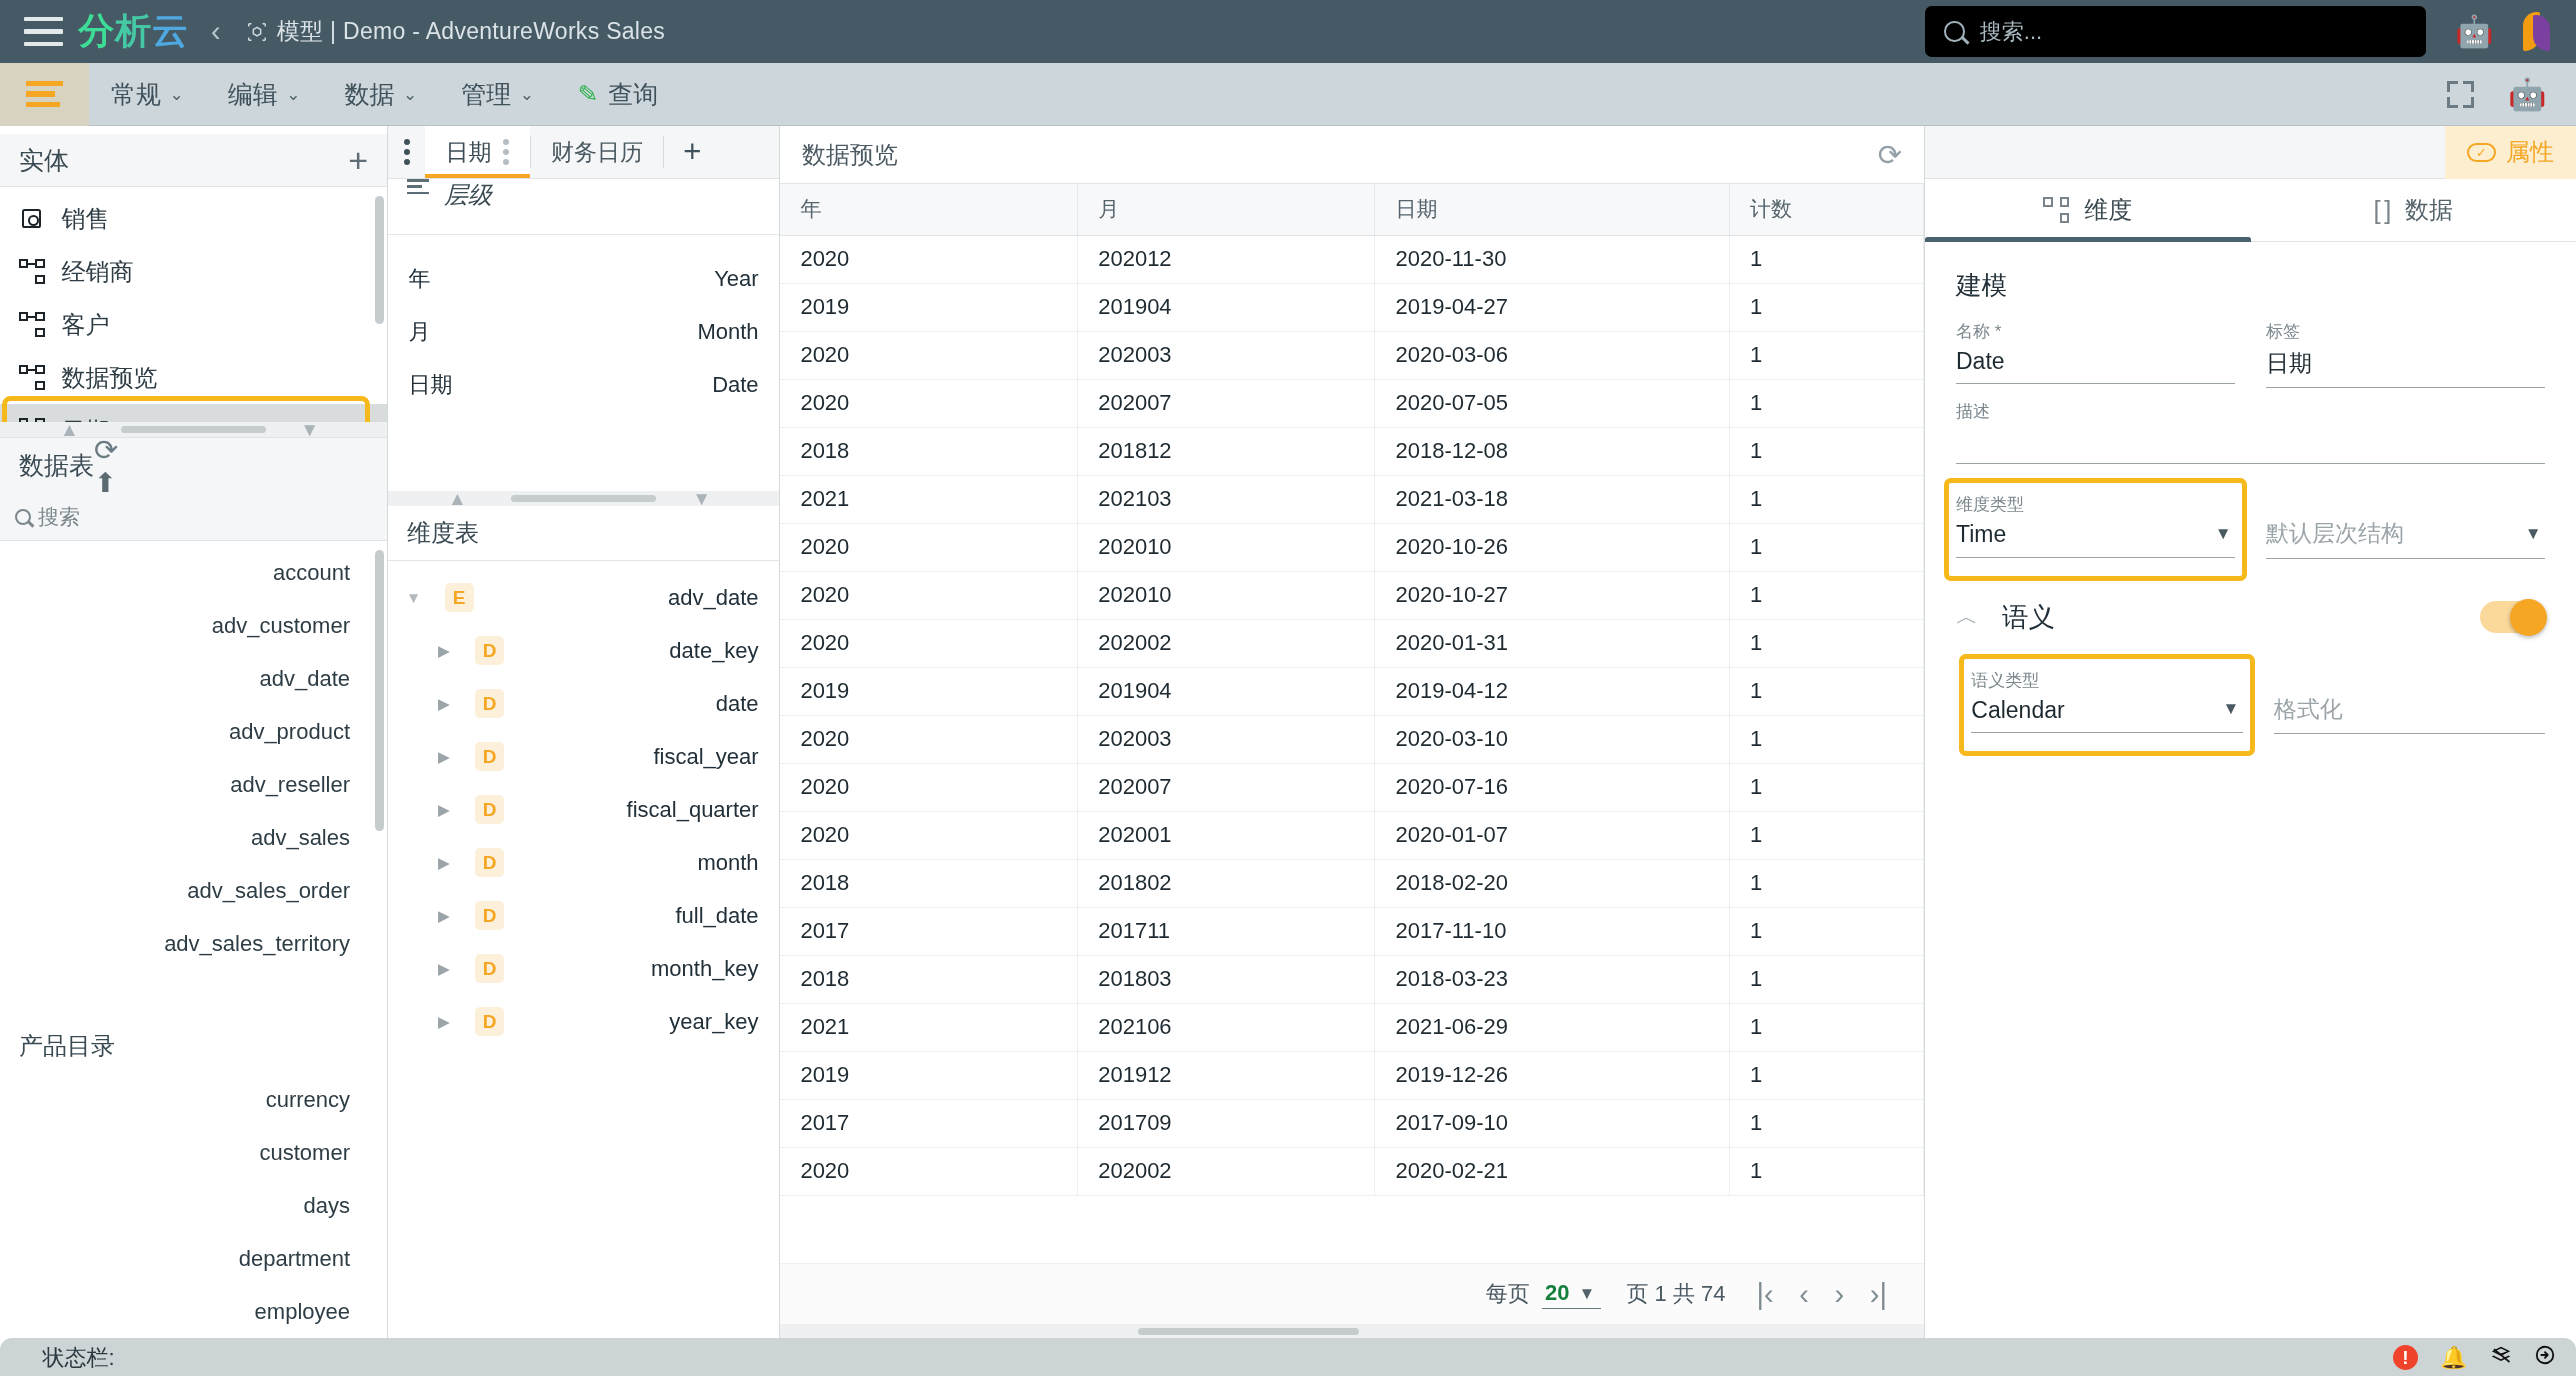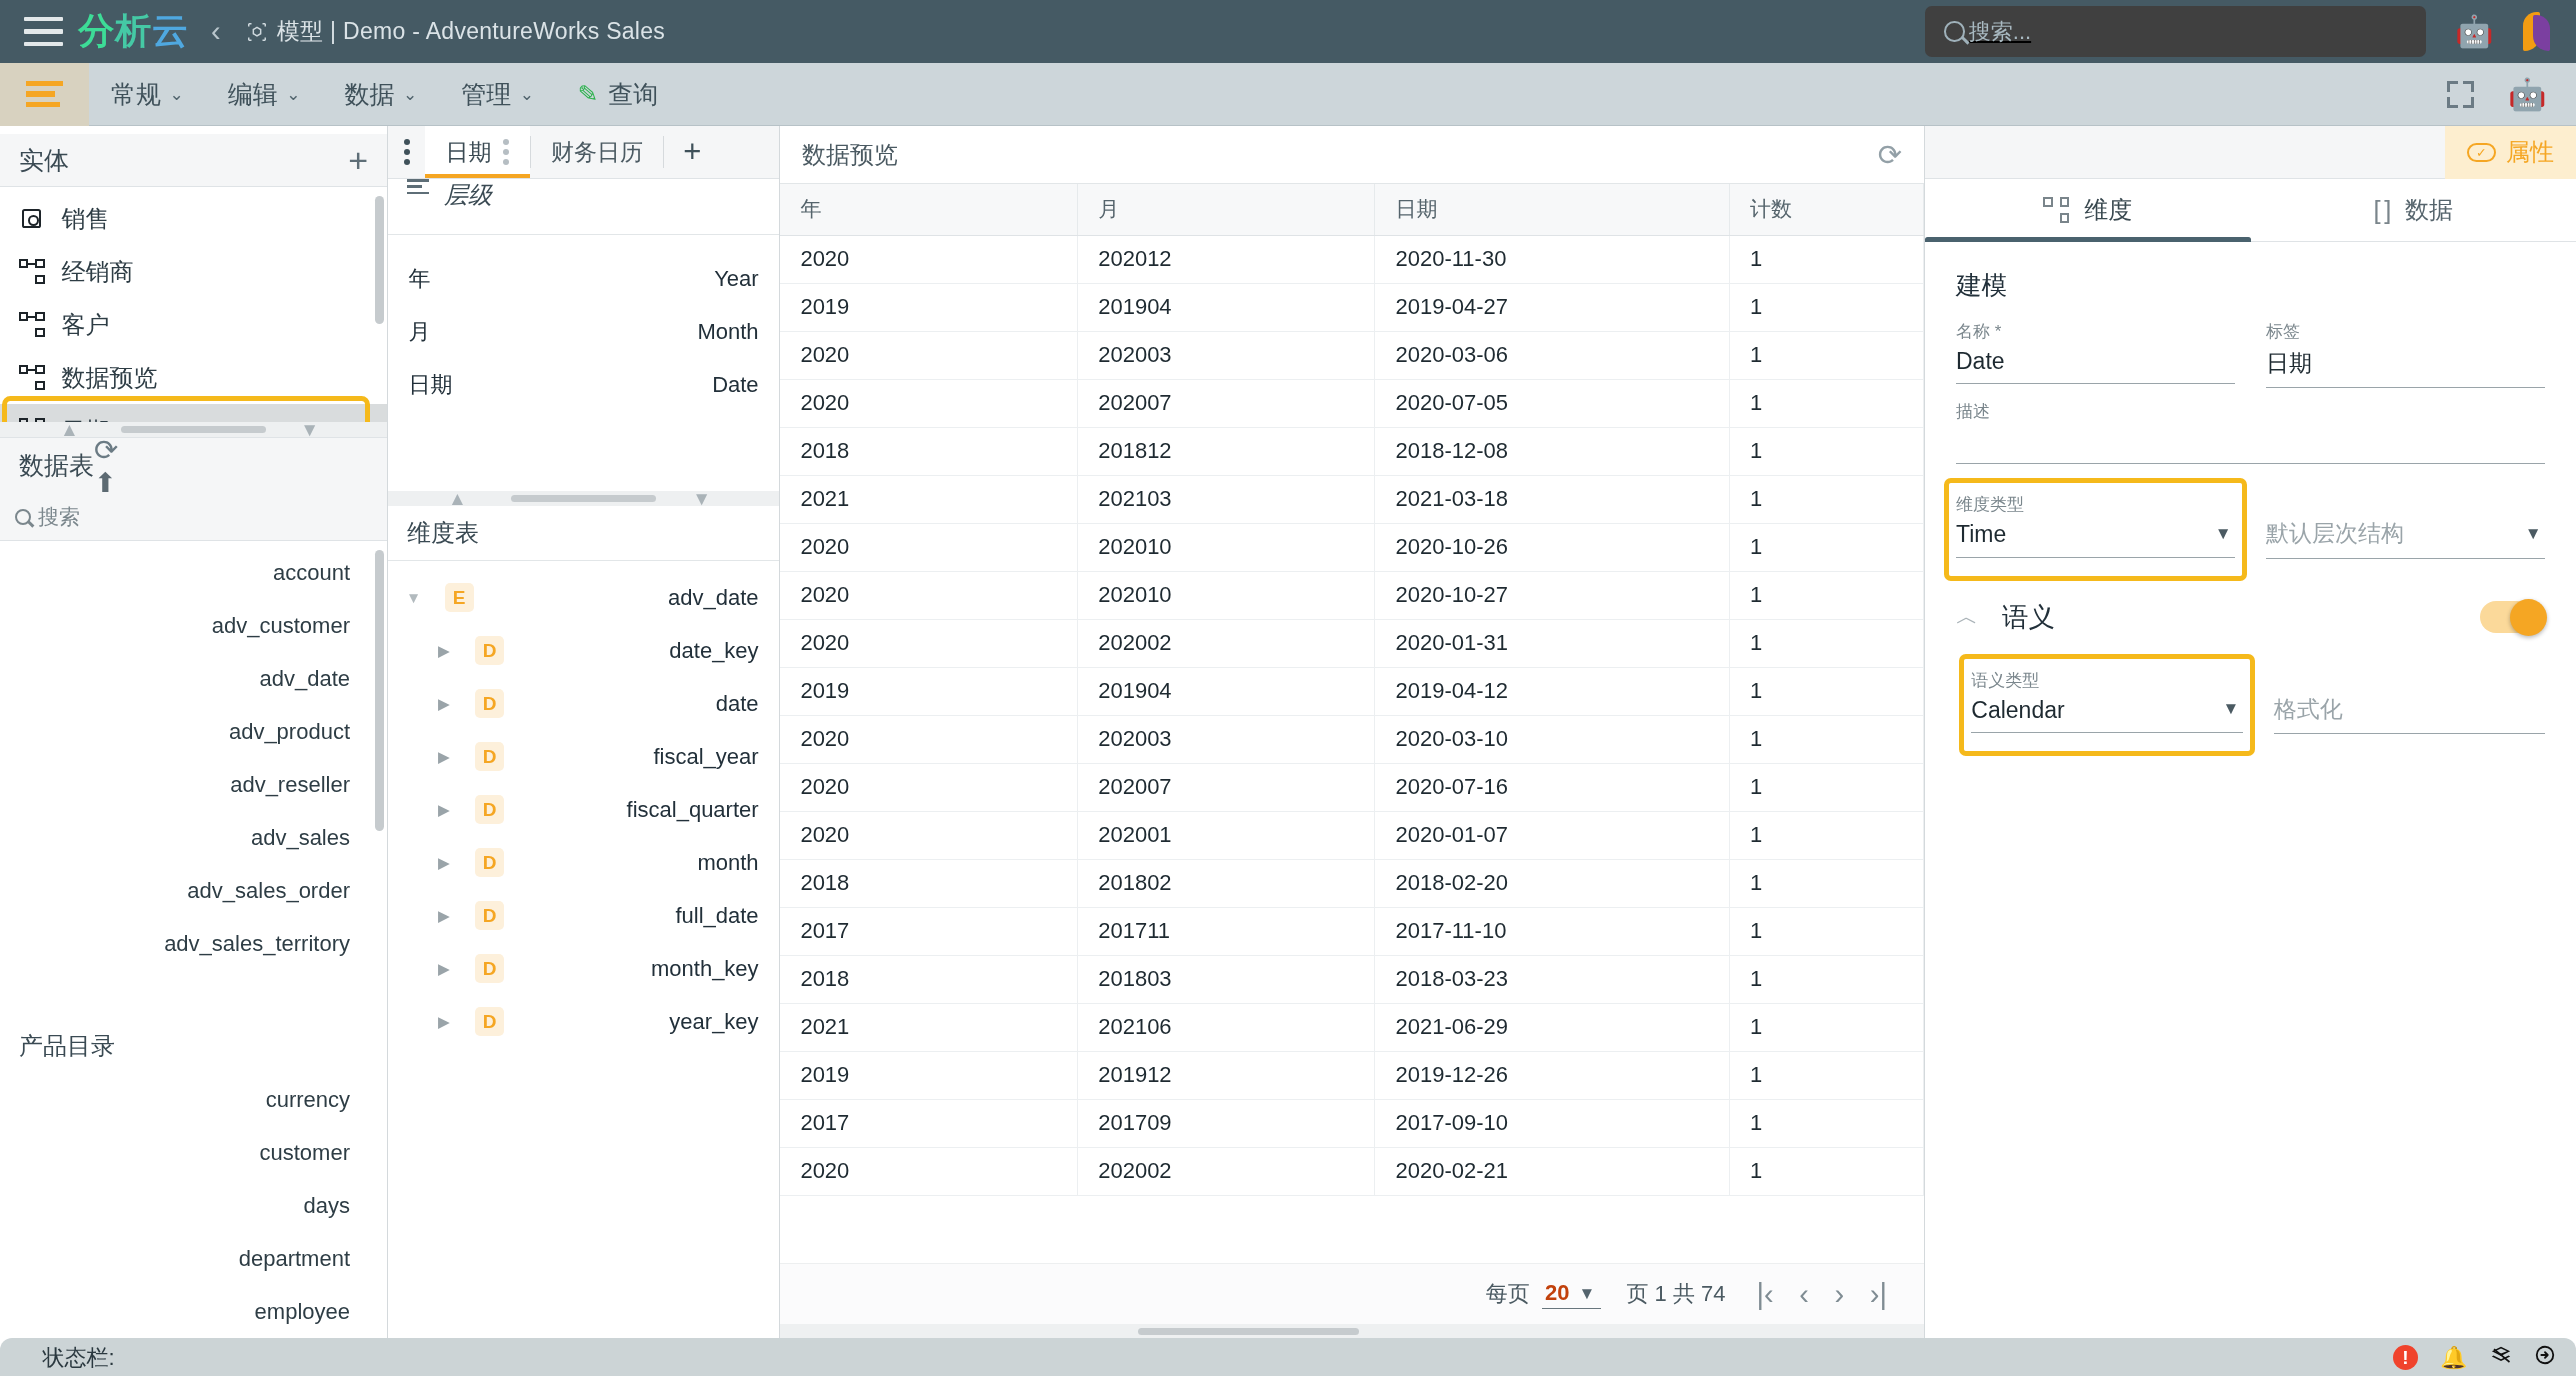--- a/index.html
+++ b/index.html
@@ -21,22 +21,22 @@
   .hamburger span { display: block; height: 4.3px; background: #e3e8ea; border-radius: 0.9px; }
   .brand { font-size: 36px; font-weight: bold; letter-spacing: 0.9px; margin-right: 22px; }
   .brand .c1 { color: #3ddc97; }
   .brand .c2 { color: #45c9a5; }
   .brand .c3 { color: #4fa8e0; }
   .back-chevron { color: #b9c6cc; font-size: 29px; margin-right: 25.6px; cursor: pointer; }
   .crumb-icon { color: #cfd9de; font-size: 22px; margin-right: 8.5px; display:inline-flex; align-items:center;}
   .crumb-text { color: #dbe3e7; font-size: 23px; letter-spacing: 0.3px; }
   .topbar-right { margin-left: auto; display: flex; align-items: center; gap: 29px; }
   .search-box {
-    width: 501px; height: 51px; background: #404040; border-radius: 6.8px;
-    display: flex; align-items: center; padding: 0 19px; gap: 4px; text-decoration: underline;
+    width: 501px; height: 51px; background: #000000; border-radius: 6.8px;
+    display: flex; align-items: center; padding: 0 19px; gap: 15px; text-decoration: underline;
   }
   .search-box .mag { width: 20.4px; height: 20.4px; border: 2.6px solid #9fb1ba; border-radius: 50%; position: relative; flex: 0 0 auto;}
   .search-box .mag::after { content:""; position:absolute; width:2.6px; height:9.4px; background:#9fb1ba;
      right:-3.4px; bottom:-6px; transform: rotate(-45deg); }
   .search-box .ph { color: #a9bac2; font-size: 22px; }
   .emoji-ico { font-size: 31px; line-height: 1; }
   .feather { width: 29px; height: 39px; position: relative; }
   .feather::before { content:""; position:absolute; left:0; top:0; width:17px; height:39px;
     background:#f39c12; border-radius: 13.6px 1.7px 15.3px 1.7px; }
   .feather::after { content:""; position:absolute; left:10.2px; top:3.4px; width:17px; height:36px;
@@ -172,21 +172,21 @@
      text-align:left; padding-left: 20.4px; border-bottom:0.9px solid #dfe3e6; border-right:0.9px solid #e6eaec;
   }
   table.grid td {
      height: 48px; font-size: 22px; color:#1e2a31; padding-left: 20.4px;
      border-bottom:0.9px solid #eceff1; border-right:0.9px solid #eceff1;
   }
   .col-a { width: 26%; } .col-b { width: 26%; } .col-c { width: 31%; } .col-d { width: 17%; }
   .pager { height: 61px; display:flex; align-items:center; justify-content:flex-end;
      gap: 31px; padding-right: 37px; flex:0 0 61px; background:#fbfbfc; border-top:0.9px solid #edeff0;}
   .pg-size { display:flex; align-items:center; gap:12px; font-size:22px; color:#4b5a62;}
-  .pg-size .val { color:#c2410c; font-weight:bold; border-bottom:1.7px solid #68767d; padding: 0 31px 1.7px 3.4px; }
+  .pg-size .val { color:#15803d; font-weight:bold; border-bottom:1.7px solid #68767d; padding: 0 31px 1.7px 3.4px; }
   .pg-size .dd { font-size:17px; color:#54646d; margin-left:-34px; }
   .pg-info { font-size:22px; color:#4b5a62; }
   .pg-btns { display:flex; align-items:center; gap:25.6px; font-size:29px; color:#7f8c93; }
   .pg-btns span { cursor:pointer; }
   .center-hscroll { height:13.6px; background:#eef0f1; flex:0 0 13.6px; display:flex; align-items:center;}
   .center-hscroll .bar { width:221px; height:6.8px; background:#c6cbce; border-radius:4.3px; margin-left: 358px;}
 
   
   .rightpanel { width: 651px; flex: 0 0 651px; display:flex; flex-direction:column;
      min-height:0; background:#fff; }

